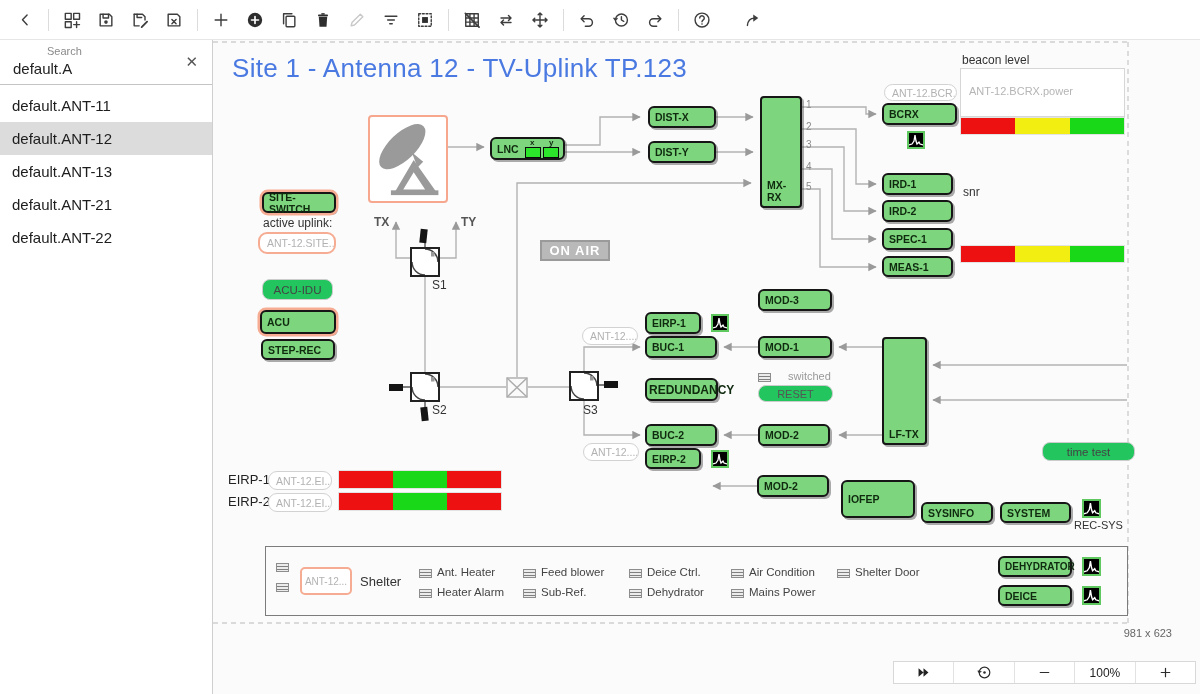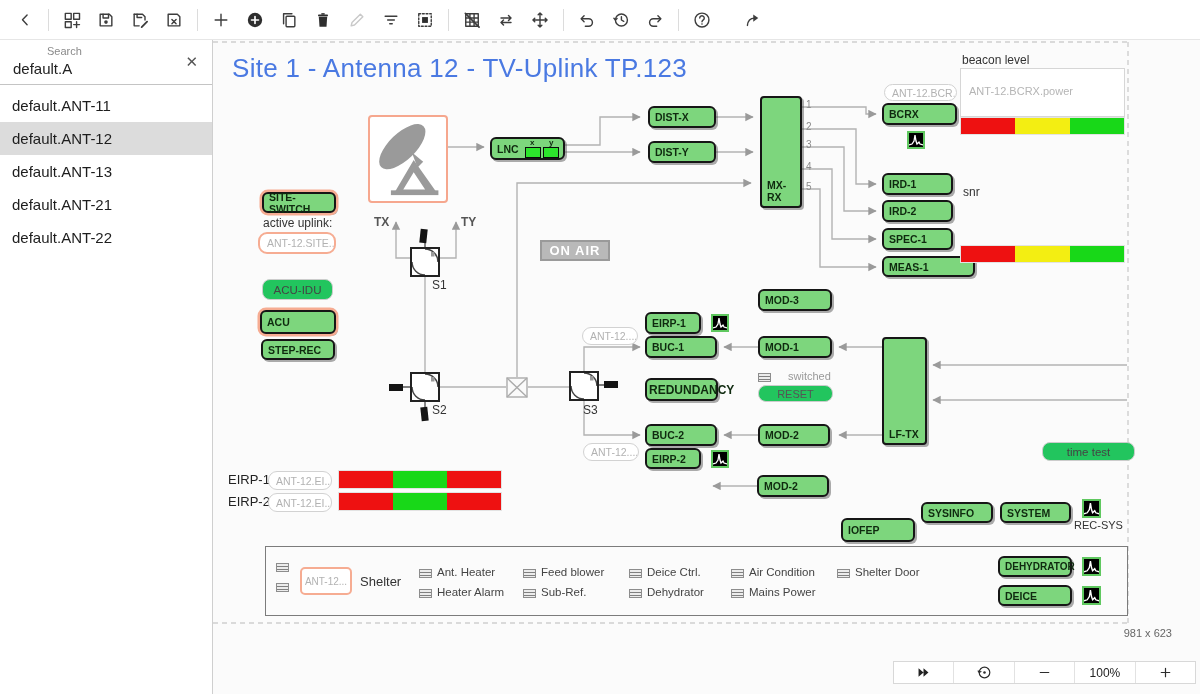--- a/index.html
+++ b/index.html
@@ -319,21 +319,21 @@
   <div class="fieldbox" style="left:960px;top:68px;width:165px;height:49px">ANT-12.BCRX.power</div>
   <div class="bar" style="left:960px;top:117px;width:165px;height:18px">
     <div style="background:#ee1111"></div>
     <div style="background:#f3ee12"></div>
     <div style="background:#18d818"></div>
   </div>
 
   <div class="gbtn" style="left:882px;top:173px;width:71px;height:22px">IRD-1</div>
   <div class="gbtn" style="left:882px;top:200px;width:71px;height:22px">IRD-2</div>
   <div class="gbtn" style="left:882px;top:228px;width:71px;height:22px">SPEC-1</div>
-  <div class="gbtn" style="left:882px;top:256px;width:93px;height:21px">MEAS-1</div>
+  <div class="gbtn" style="left:882px;top:256px;width:71px;height:21px">MEAS-1</div>
 
   <div class="lbl" style="left:963px;top:185px">snr</div>
   <div class="bar" style="left:960px;top:245px;width:165px;height:18px">
     <div style="background:#ee1111"></div>
     <div style="background:#f3ee12"></div>
     <div style="background:#18d818"></div>
   </div>
 
   <div class="lbl" style="left:374px;top:215px;font-weight:bold;color:#555">TX</div>
   <div class="lbl" style="left:461px;top:215px;font-weight:bold;color:#555">TY</div>
@@ -403,21 +403,21 @@
     <div style="background:#ee1111"></div>
   </div>
   <div class="lbl" style="left:228px;top:494px;font-size:13px;color:#222">EIRP-2</div>
   <div class="pill" style="left:268px;top:493px;width:64px;height:19px">ANT-12.EI...</div>
   <div class="bar" style="left:338px;top:492px;width:164px;height:19px">
     <div style="background:#ee1111"></div>
     <div style="background:#18d818"></div>
     <div style="background:#ee1111"></div>
   </div>
 
-  <div class="gbtn" style="left:841px;top:518px;width:74px;height:24px">IOFEP</div>
+  <div class="gbtn" style="left:841px;top:480px;width:74px;height:38px">IOFEP</div>
   <div class="gbtn" style="left:921px;top:502px;width:72px;height:21px">SYSINFO</div>
   <div class="gbtn" style="left:1000px;top:502px;width:71px;height:21px">SYSTEM</div>
   <div class="spec" style="left:1082px;top:499px;width:19px;height:19px">
       <svg viewBox="0 0 14 14">
         <path d="M0,12 L3,11 L5,8 L6,2 L7,8 L8,11 L10,9 L11,11 L14,12" stroke="#fff" stroke-width="1.3" fill="none"></path>
       </svg>
     </div>
   <div class="lbl" style="left:1074px;top:519px;font-size:11px">REC-SYS</div>
 
   <div class="panel" style="left:265px;top:546px;width:863px;height:70px"></div>

